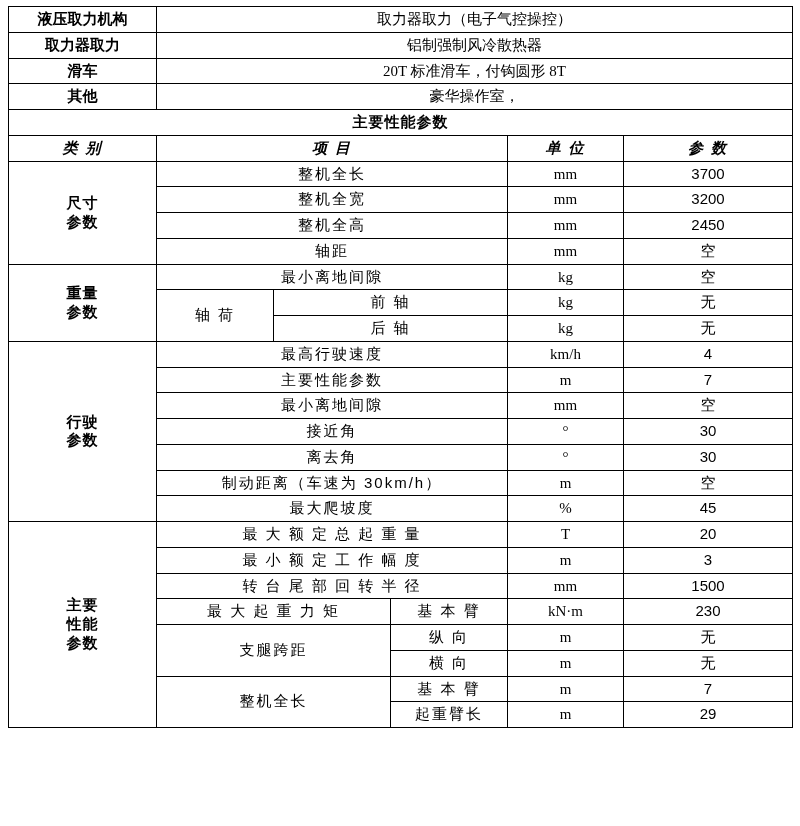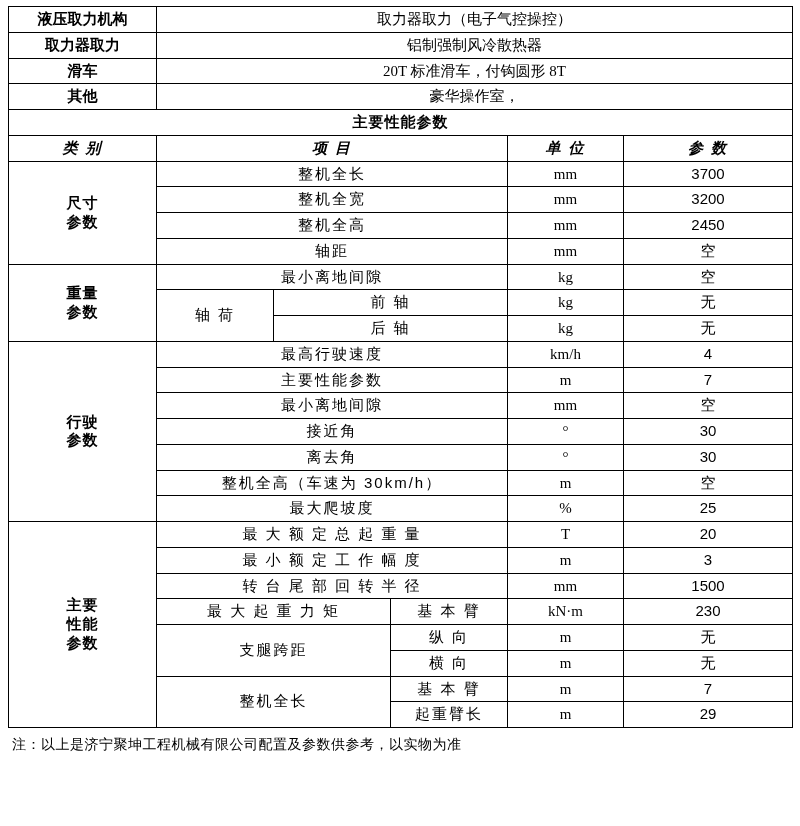--- a/index.html
+++ b/index.html
@@ -183,28 +183,28 @@
       <td class="item" colspan="3">接近角</td>
       <td class="unit">°</td>
       <td class="val">30</td>
     </tr>
     <tr>
       <td class="item" colspan="3">离去角</td>
       <td class="unit">°</td>
       <td class="val">30</td>
     </tr>
     <tr>
-      <td class="item" colspan="3">整机全高（车速为 30km/h）</td>
+      <td class="item" colspan="3">制动距离（车速为 30km/h）</td>
       <td class="unit">m</td>
       <td class="val">空</td>
     </tr>
     <tr>
       <td class="item" colspan="3">最大爬坡度</td>
       <td class="unit">%</td>
-      <td class="val">25</td>
+      <td class="val">45</td>
     </tr>
 
     <tr>
       <td class="cat" rowspan="8"><span>主要</span><br><span>性能</span><br><span>参数</span></td>
       <td class="item" colspan="3">最 大 额 定 总 起 重 量</td>
       <td class="unit">T</td>
       <td class="val">20</td>
     </tr>
     <tr>
       <td class="item" colspan="3">最 小 额 定 工 作 幅 度</td>
@@ -240,14 +240,13 @@
       <td class="val">7</td>
     </tr>
     <tr>
       <td class="item">起重臂长</td>
       <td class="unit">m</td>
       <td class="val">29</td>
     </tr>
   </tbody>
     </table>
 
-  <div class="note">注：以上是济宁聚坤工程机械有限公司配置及参数供参考，以实物为准</div>
 </div>
 
 </body></html>

